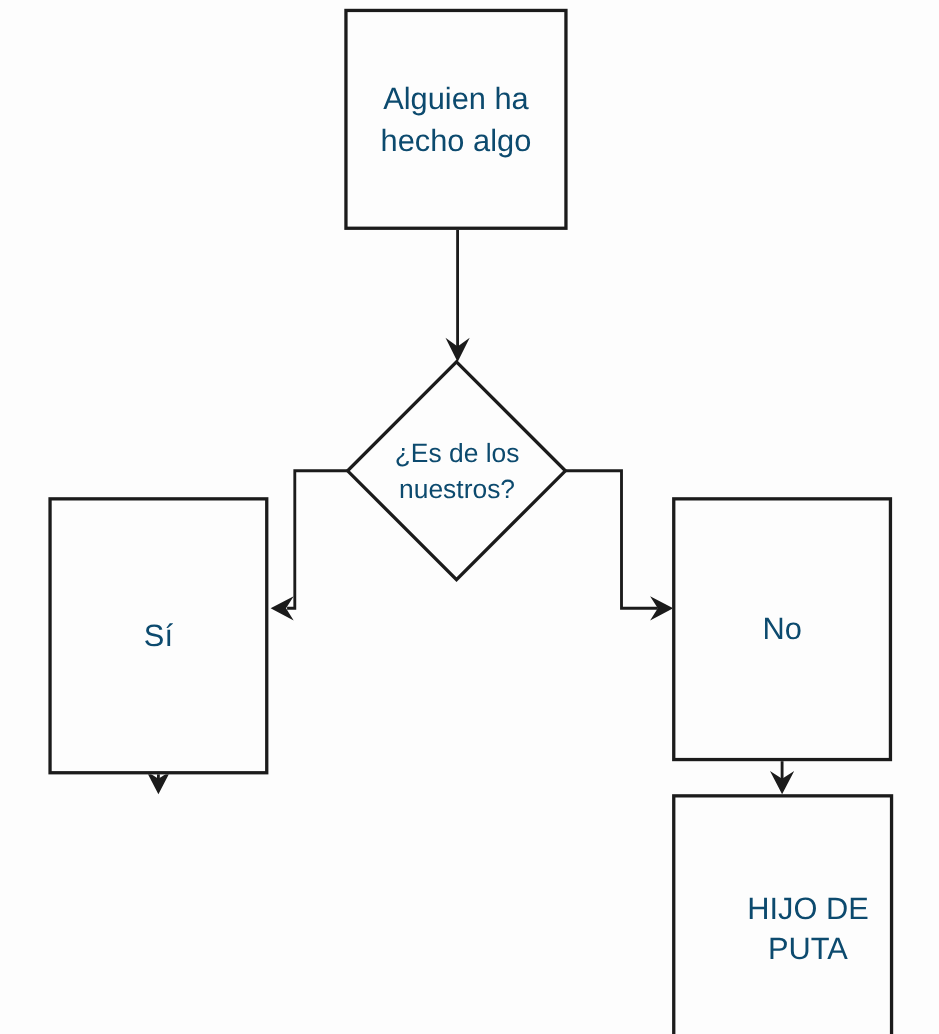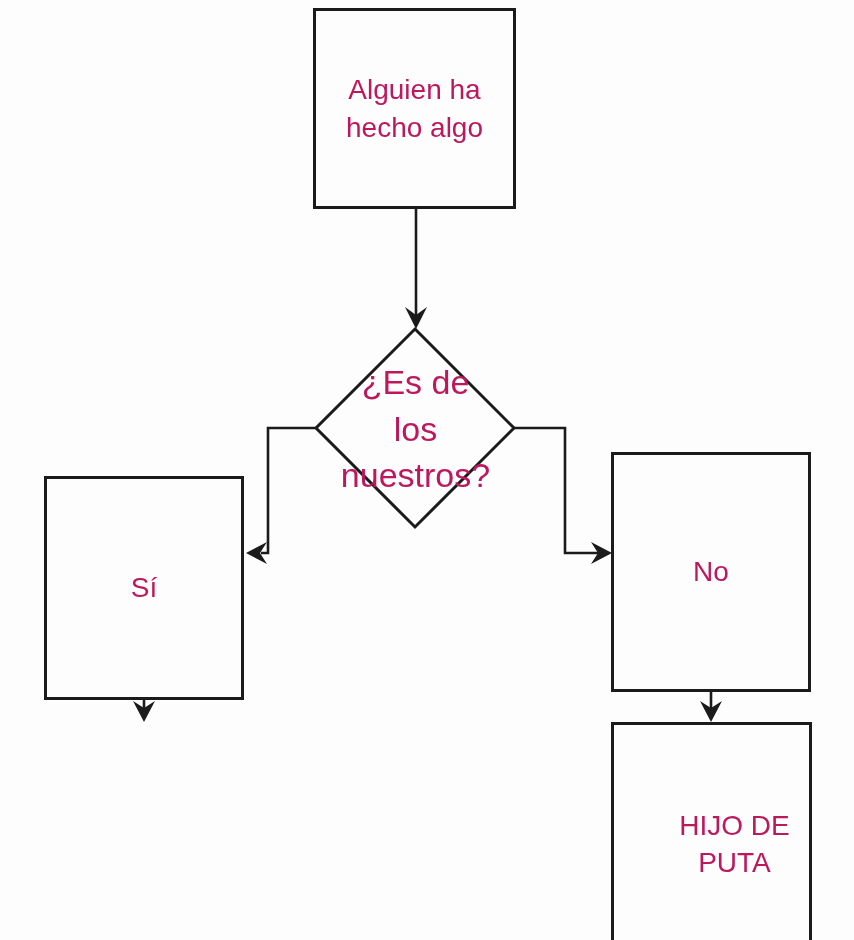--- a/index.html
+++ b/index.html
@@ -12,39 +12,39 @@
     color: #0e0e0e;
   }
   .canvas { position: absolute; inset: 0; width: 854px; height: 940px; }
   .layer { position: absolute; left: 0; top: 0; }
   .node {
     position: absolute;
     display: flex;
     align-items: center;
     justify-content: center;
     text-align: center;
-    color: #be185d;
+    color: #0c4a6e;
   }
   .rect-node {
     border: 3px solid #1b1b1b;
     background: #fdfdfd;
     font-size: 28px;
     line-height: 1.33;
   }
   .node span { display: inline-block; }
   .node-start { left: 313px; top: 8px; width: 203px; height: 201px; }
   .node-start span { max-width: 165px; }
-  .node-yes { left: 44px; top: 452px; width: 200px; height: 224px; margin-top: 24px; }
+  .node-yes { left: 44px; top: 452px; width: 200px; height: 252px; }
   .node-no { left: 611px; top: 452px; width: 200px; height: 240px; }
   .node-yes-result { left: 44px; top: 722px; width: 200px; height: 201px; }
   .node-no-result { left: 611px; top: 722px; width: 201px; height: 244px; padding-left: 46px; }
   .node-no-result span { max-width: 150px; }
   .node-decision-label {
     left: 335px; top: 390px; width: 161px; height: 78px;
-    font-size: 34px; line-height: 1.38; background: transparent;
+    font-size: 24px; line-height: 1.38; background: transparent;
   }
   .node-decision-label span { max-width: 160px; }
 </style>
 </head>
 <body>
 
 <div class="canvas">
 
   <svg class="layer" width="854" height="940" viewBox="0 0 854 940">
     <g stroke="#1b1b1b" stroke-width="2.6" fill="none">

